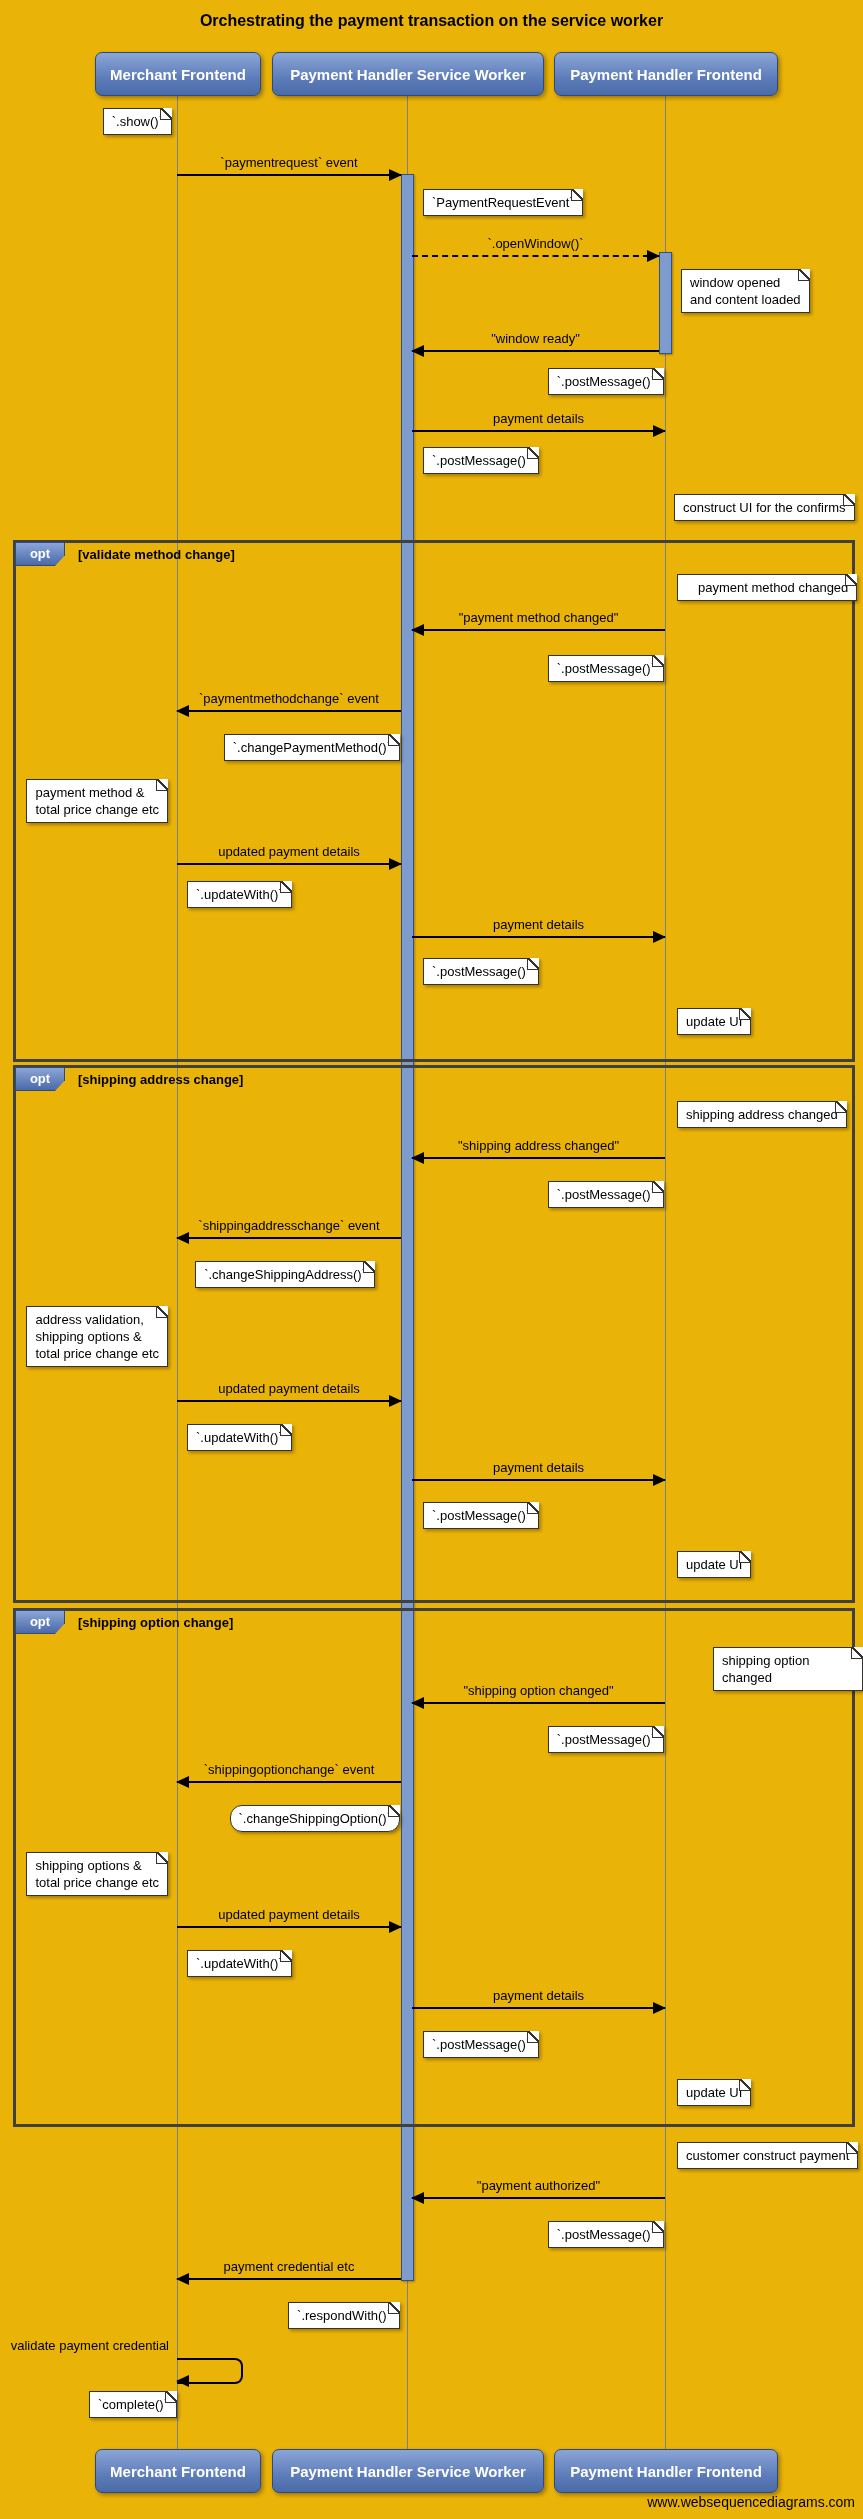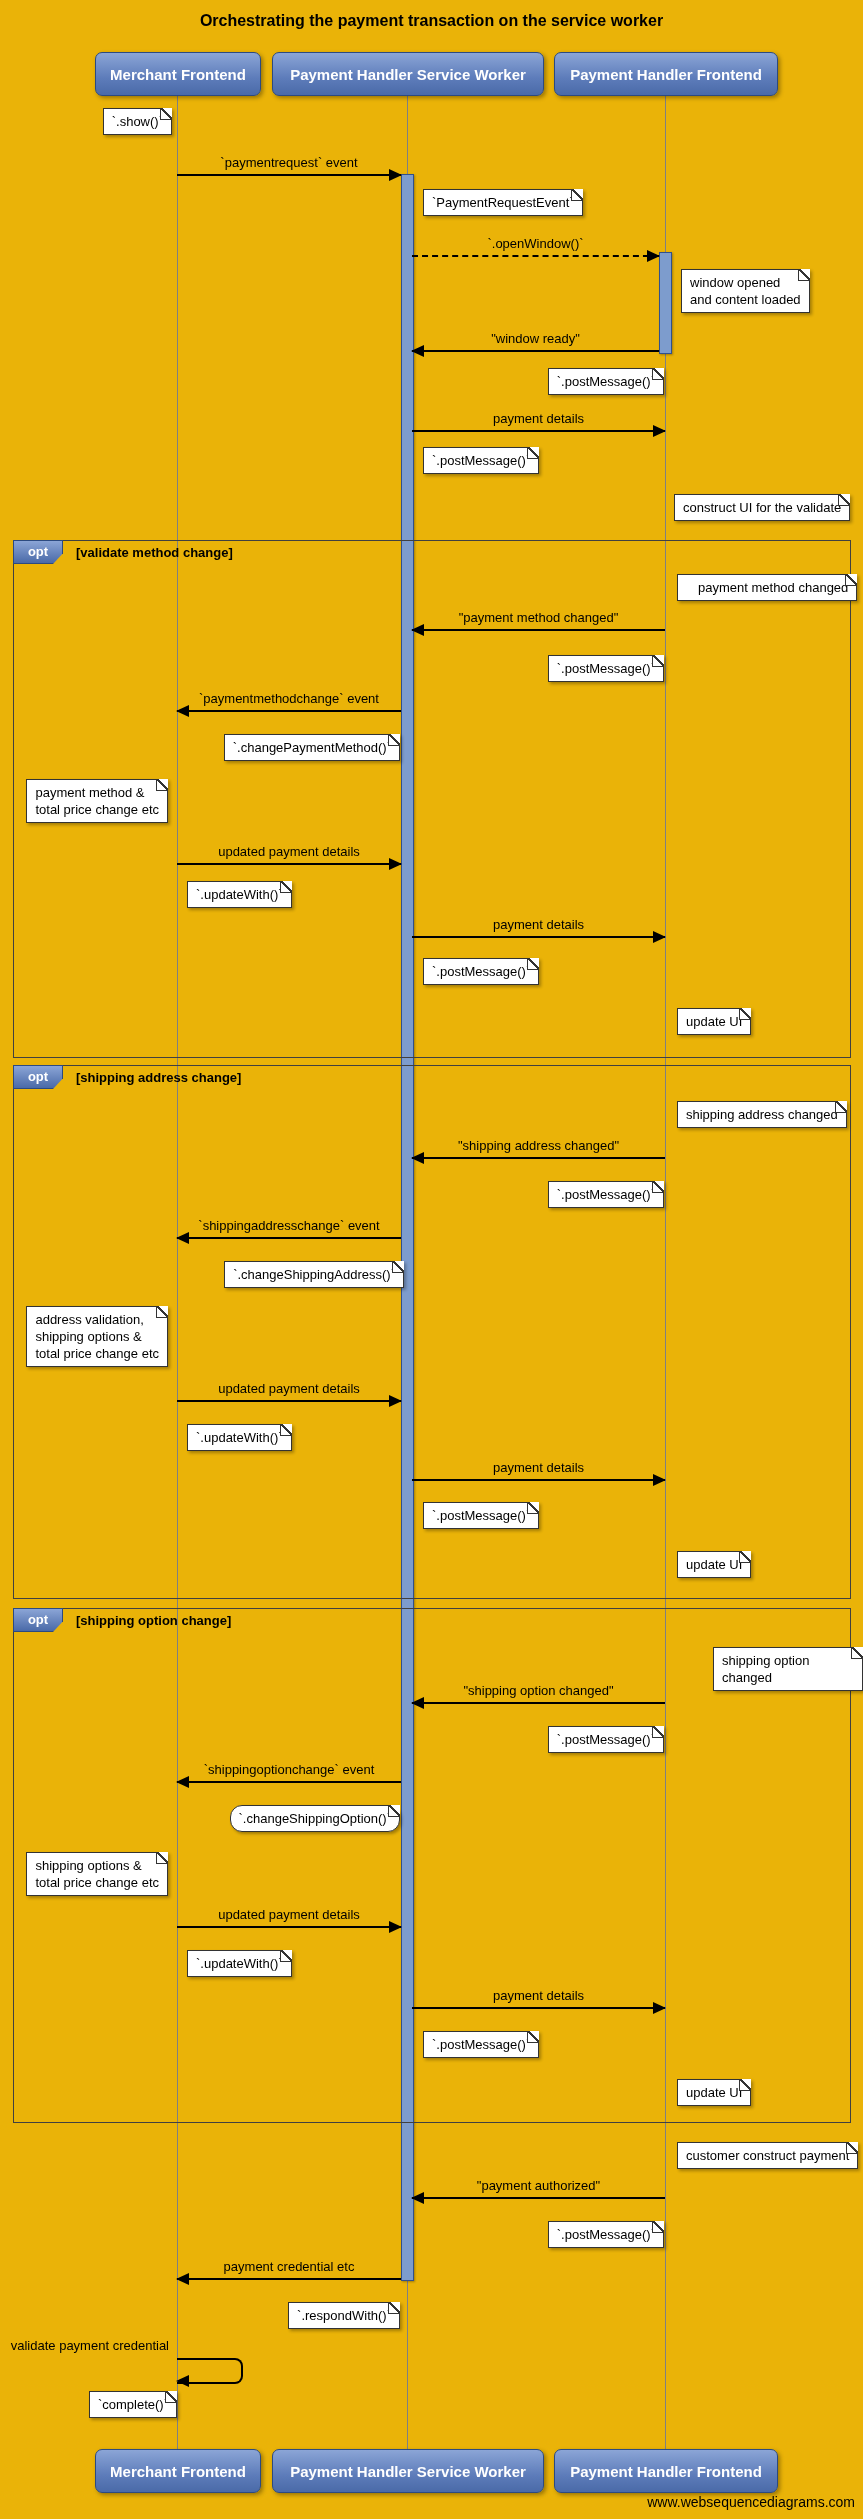--- a/index.html
+++ b/index.html
@@ -25,21 +25,21 @@
   }
   .participant {
     position:absolute; height:42px;
     background:linear-gradient(#8ba5d6, #5d7cba 60%, #4a6aa8);
     border:1px solid #2c4a80; border-radius:7px;
     color:#fff; font-weight:bold; font-size:15px;
     display:flex; align-items:center; justify-content:center;
     box-shadow:2px 2px 4px rgba(0,0,0,0.35); z-index:6;
     white-space:nowrap;
   }
-  .frag { position:absolute; border:1px solid #404040; z-index:3; }
+  .frag { position:absolute; border:3px solid #404040; z-index:3; }
   .frag-tab {
     position:absolute; left:-1px; top:-1px; width:48px; height:22px;
     background:linear-gradient(#8ba5d6, #4a6aa8);
     border:1px solid #2c4a80;
     color:#fff; font-weight:bold; font-size:13px;
     text-align:center; line-height:22px;
     clip-path:polygon(0 0, 100% 0, 100% 55%, 80% 100%, 0 100%);
   }
   .frag-cond {
     position:absolute; left:62px; top:4px;
@@ -189,34 +189,34 @@
 
   <div class="self-label" style="right:694px; top:2338px;">validate payment credential</div>
   <div class="self-loop" style="left:177px; top:2358px; width:64px; height:22px;"></div>
 
   <div class="note" style="right:691px; top:108px;">`.show()`</div>
   <div class="note" style="left:423px; top:189px;">`PaymentRequestEvent`</div>
   <div class="note" style="left:681px; top:269px;">window opened
 and content loaded</div>
   <div class="note" style="right:199px; top:368px;">`.postMessage()`</div>
   <div class="note" style="left:423px; top:447px;">`.postMessage()`</div>
-  <div class="note" style="left:674px; top:494px;">construct UI for the validate</div>
+  <div class="note" style="left:674px; top:494px;">construct UI for the confirms</div>
 
   <div class="note" style="left:677px; top:574px;padding-left:20px;">payment method changed</div>
   <div class="note" style="right:199px; top:655px;">`.postMessage()`</div>
   <div class="note" style="right:463px; top:734px;">`.changePaymentMethod()`</div>
   <div class="note" style="right:695px; top:779px;">payment method &amp;
 total price change etc</div>
   <div class="note" style="left:187px; top:881px;">`.updateWith()`</div>
   <div class="note" style="left:423px; top:958px;">`.postMessage()`</div>
   <div class="note" style="left:677px; top:1008px;">update UI</div>
 
   <div class="note" style="left:677px; top:1101px;">shipping address changed</div>
   <div class="note" style="right:199px; top:1181px;">`.postMessage()`</div>
-  <div class="note" style="right:459px; top:1261px;">`.changeShippingAddress()`</div>
+  <div class="note" style="right:488px; top:1261px;">`.changeShippingAddress()`</div>
   <div class="note" style="right:695px; top:1306px;">address validation,
 shipping options &amp;
 total price change etc</div>
   <div class="note" style="left:187px; top:1424px;">`.updateWith()`</div>
   <div class="note" style="left:423px; top:1502px;">`.postMessage()`</div>
   <div class="note" style="left:677px; top:1551px;">update UI</div>
 
   <div class="note" style="left:677px; top:1647px;margin-left:36px;">shipping option changed</div>
   <div class="note" style="right:199px; top:1726px;">`.postMessage()`</div>
   <div class="note" style="right:463px; top:1805px;border-radius:12px;">`.changeShippingOption()`</div>

